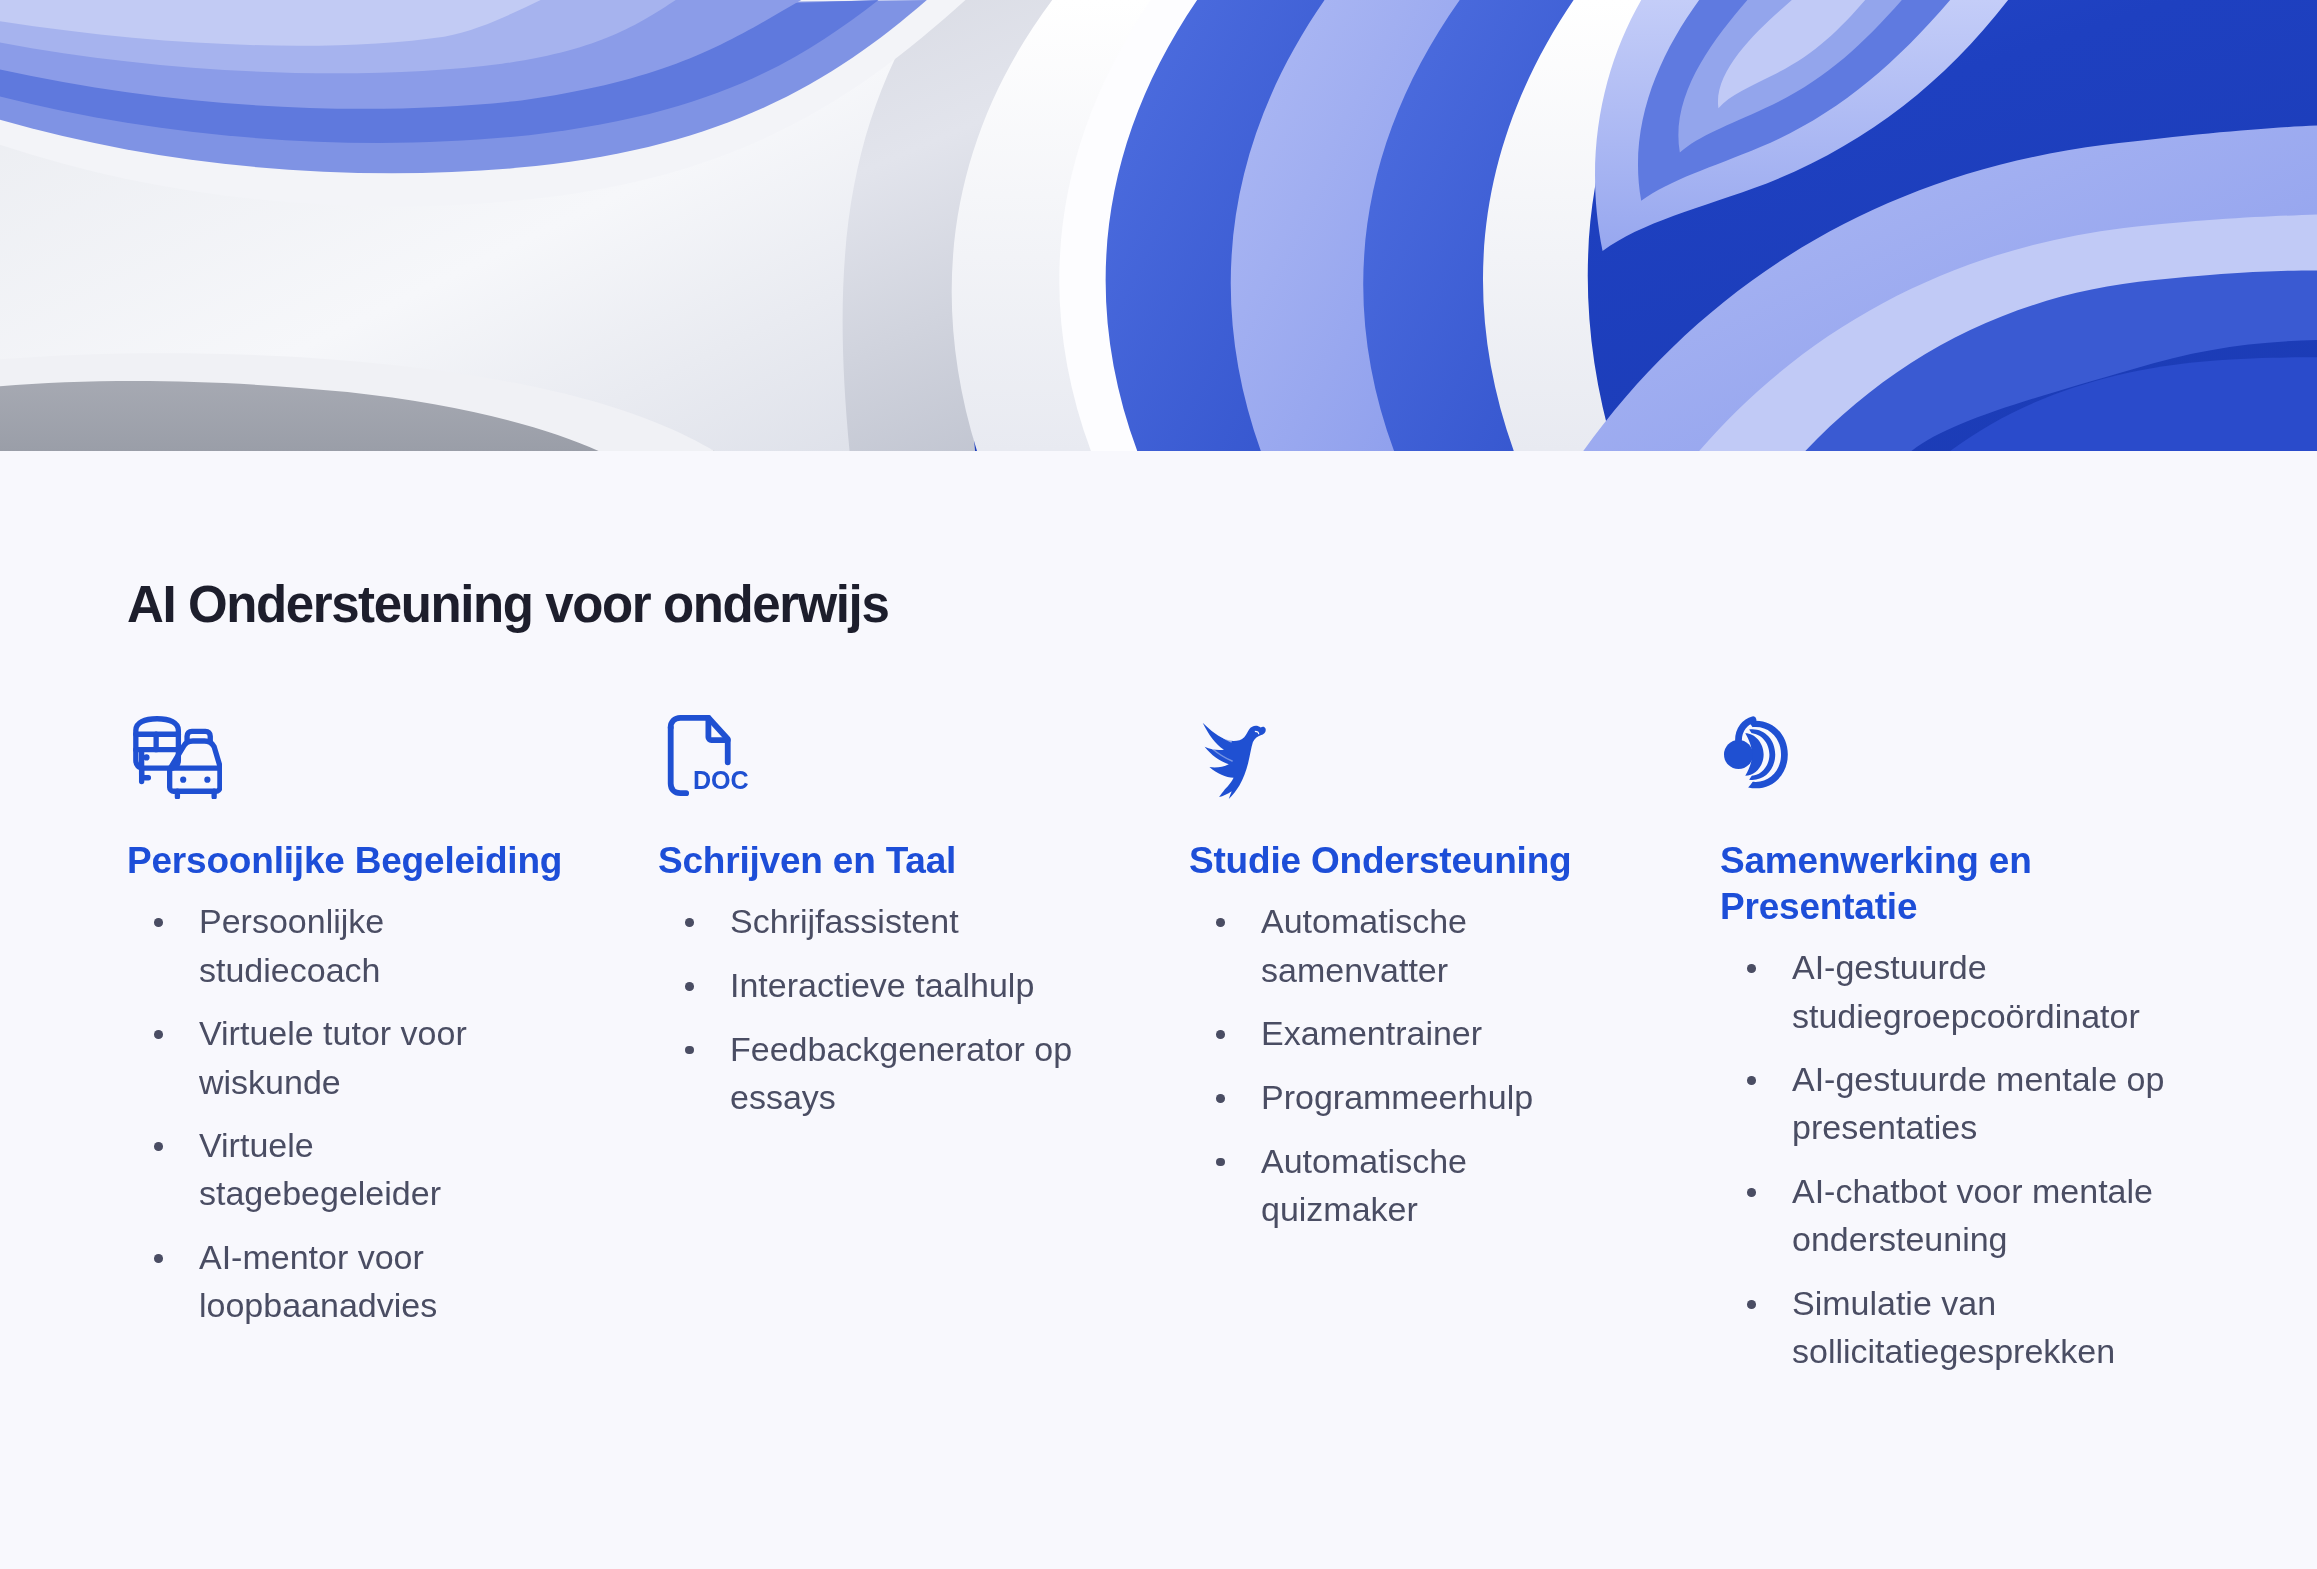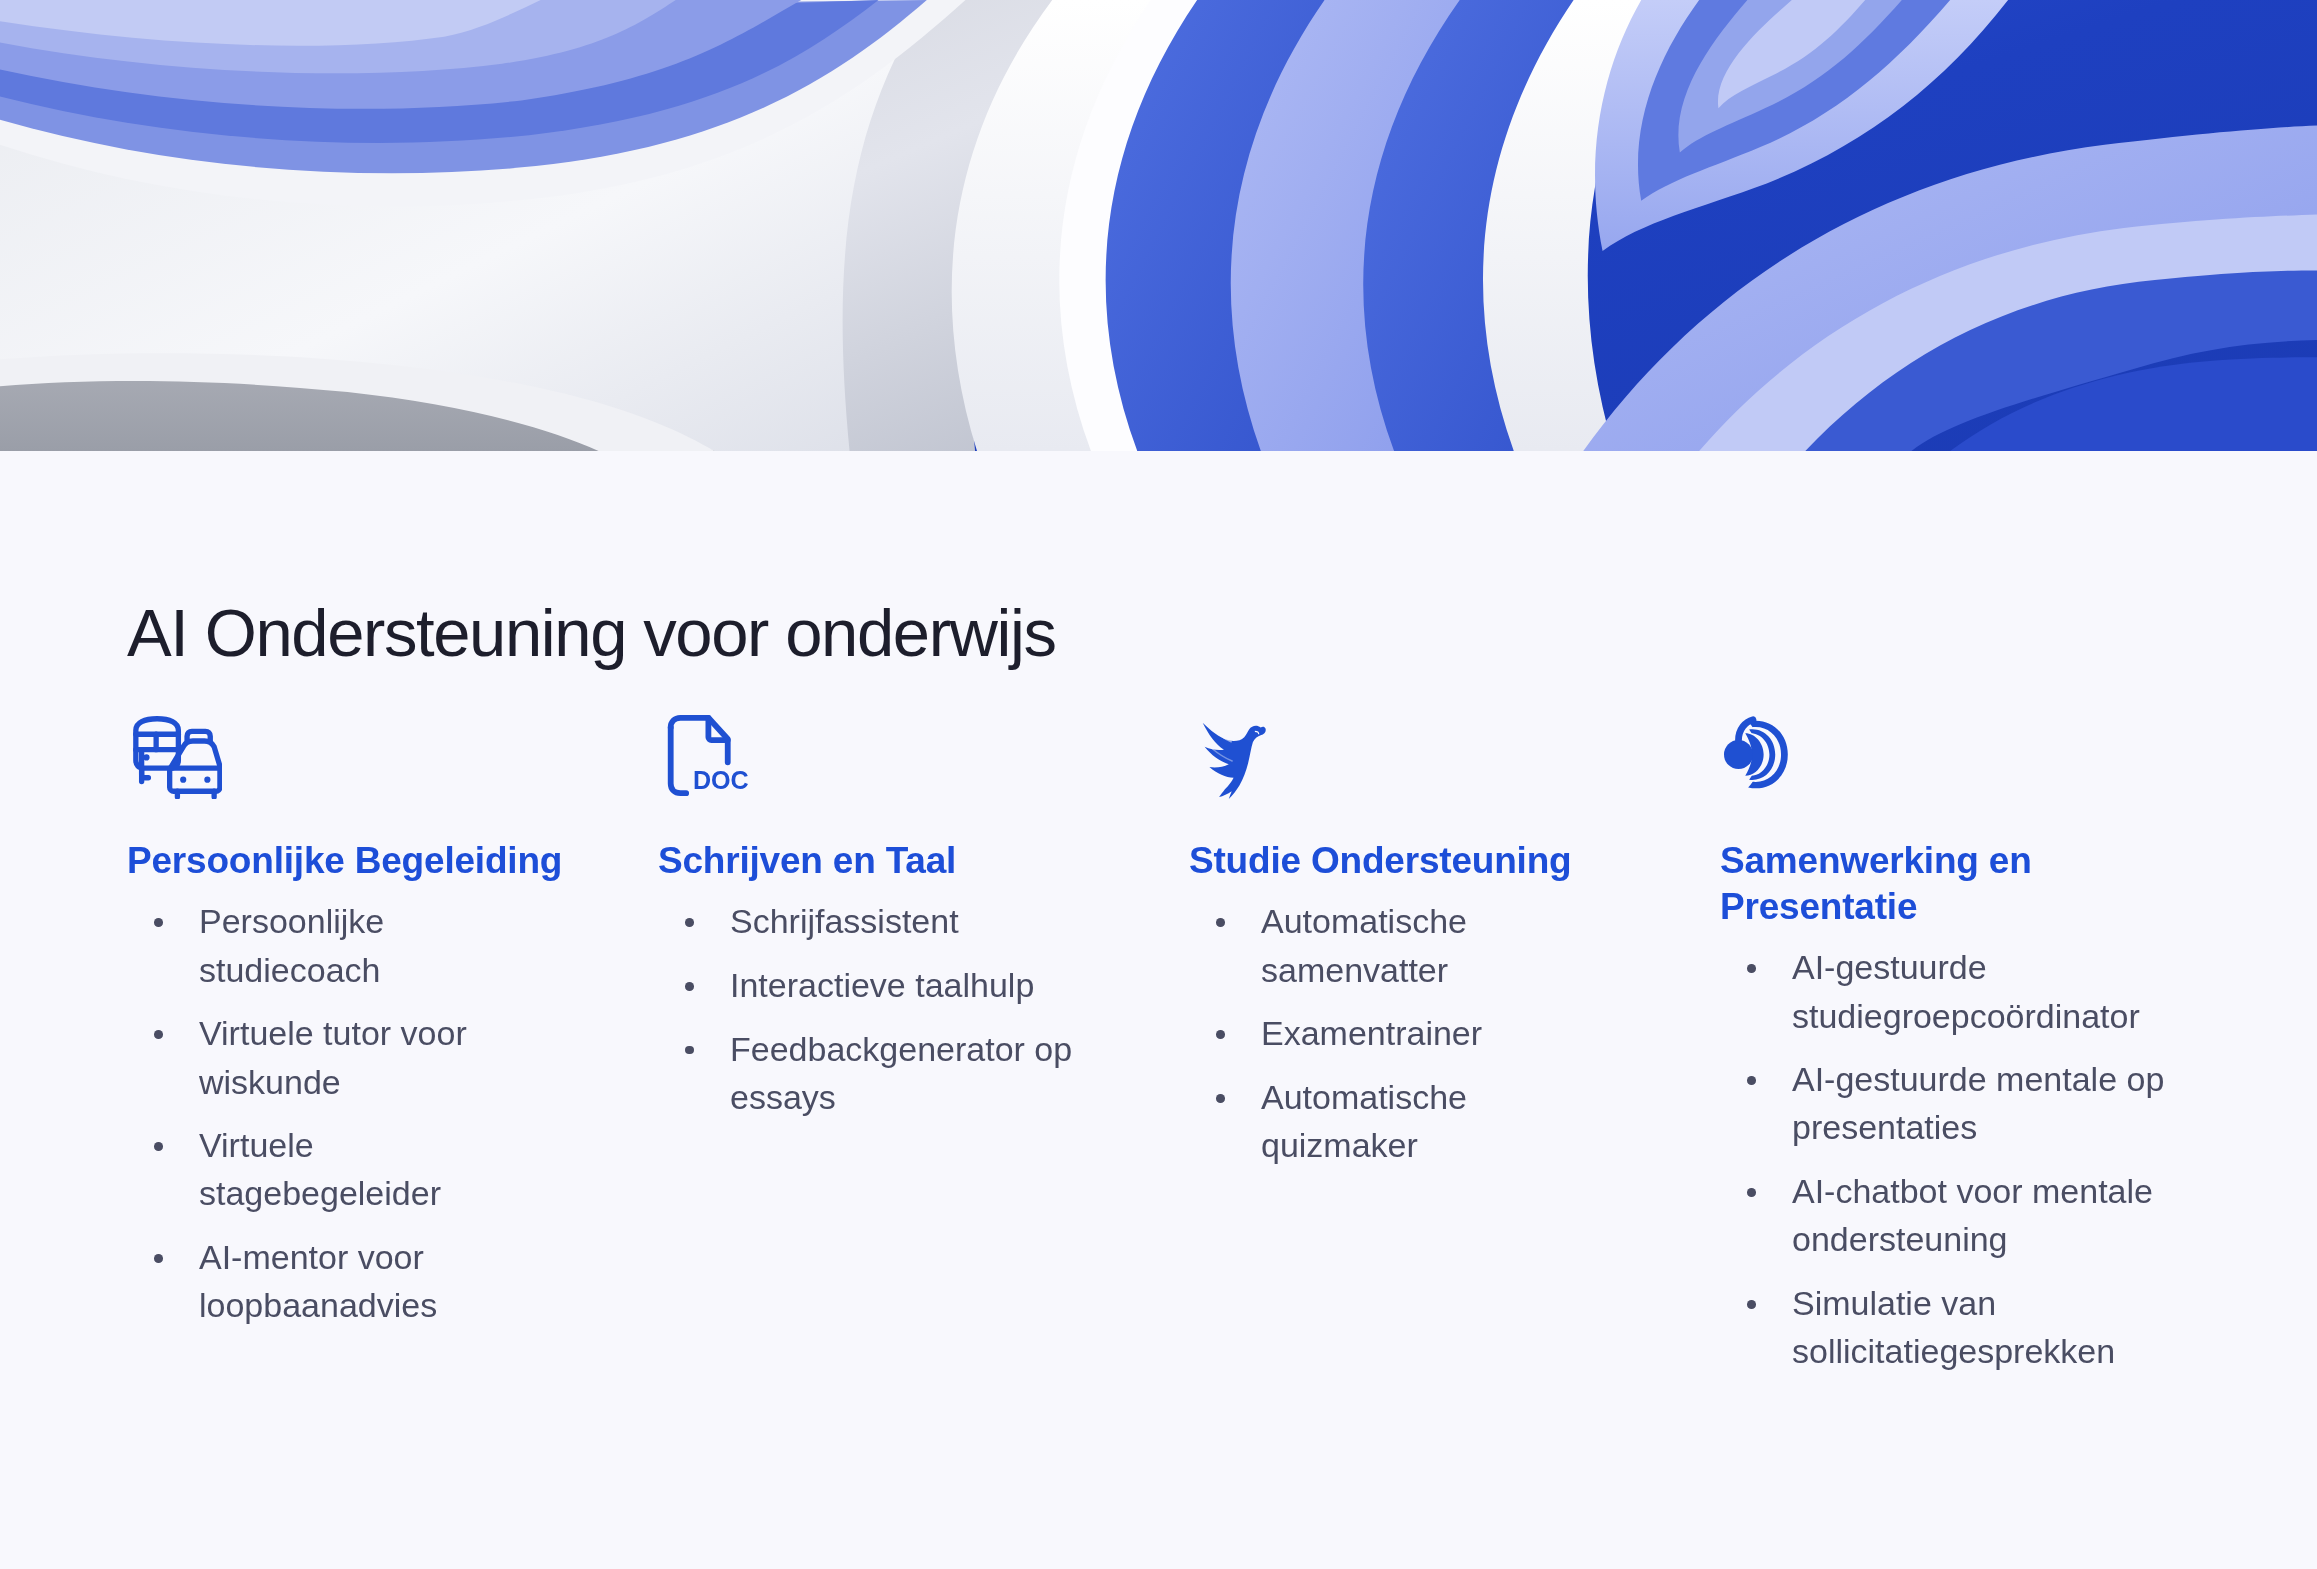--- a/index.html
+++ b/index.html
@@ -46,23 +46,23 @@
     left: 0;
     top: 451px;
     width: 2317px;
     height: 1119px;
     background: #f8f8fd;
   }
 
   .title {
     position: absolute;
     left: 127px;
-    top: 98px;
-    font-size: 67px;
-    font-weight: 400;
+    top: 90px;
+    font-size: 51px;
+    font-weight: 700;
     letter-spacing: -1.4px;
     color: #1d1e2c;
     white-space: nowrap;
   }
 
   .columns {
     position: absolute;
     left: 127px;
     top: 261px;
     width: 2124px;
@@ -256,20 +256,21 @@
             <path d="M74,16 C70,13 65,14 62,18 C60,21 59,24 57,26 C53,30 46,31 40,29 C31,26 22,19 14,11 C20,23 27,33 36,39 C30,40 23,39 16,36 C23,45 32,51 41,54 C35,57 28,58 21,57 C29,64 38,68 46,68 C44,72 41,76 37,80 C35,83 33,85 31,88 C35,87 40,85 44,82 C43,85 42,87 41,90 C45,86 49,81 52,76 C56,69 59,61 61,53 C63,45 64,37 66,31 C68,27 71,25 74,24 C78,23 80,20 79,17 C78,15 76,15 74,16 Z"></path>
             <path d="M68,20 C70,20 72,21 72,23" stroke="#f8f8fd" stroke-width="1.2" fill="none"></path>
             <path d="M20,14 C28,22 36,28 44,31" stroke="#f8f8fd" stroke-width="1.6" fill="none" opacity="0.55"></path>
             <path d="M24,38 C31,44 38,48 45,51" stroke="#f8f8fd" stroke-width="1.6" fill="none" opacity="0.4"></path>
           </svg>
         </span>
         <h2 class="col-heading">Studie Ondersteuning</h2>
         <ul class="col-list">
           <li>Automatische samenvatter</li>
           <li>Examentrainer</li>
+          <li>Programmeerhulp</li>
           <li>Automatische quizmaker</li>
         </ul>
       </div>
 
       <div class="col col-4">
         <span class="col-icon">
           <svg width="95" height="87" viewBox="0 0 98 90" fill="none">
             <path d="M29,10 C50,5 70,20 70,44 C70,68 50,83 29,78 C37,70 41,58 41,44 C41,30 37,18 29,10 Z" fill="#1f50d2"></path>
             <path d="M32,16 C49,13 63,26 63,44 C63,62 49,75 32,72 C38,64 41,55 41,44 C41,33 38,24 32,16 Z" fill="#f8f8fd"></path>
             <path d="M30,18 C45,16 57,28 57,44 C57,60 45,72 30,70 C36,62 39,54 39,44 C39,34 36,26 30,18 Z" fill="#1f50d2"></path>

